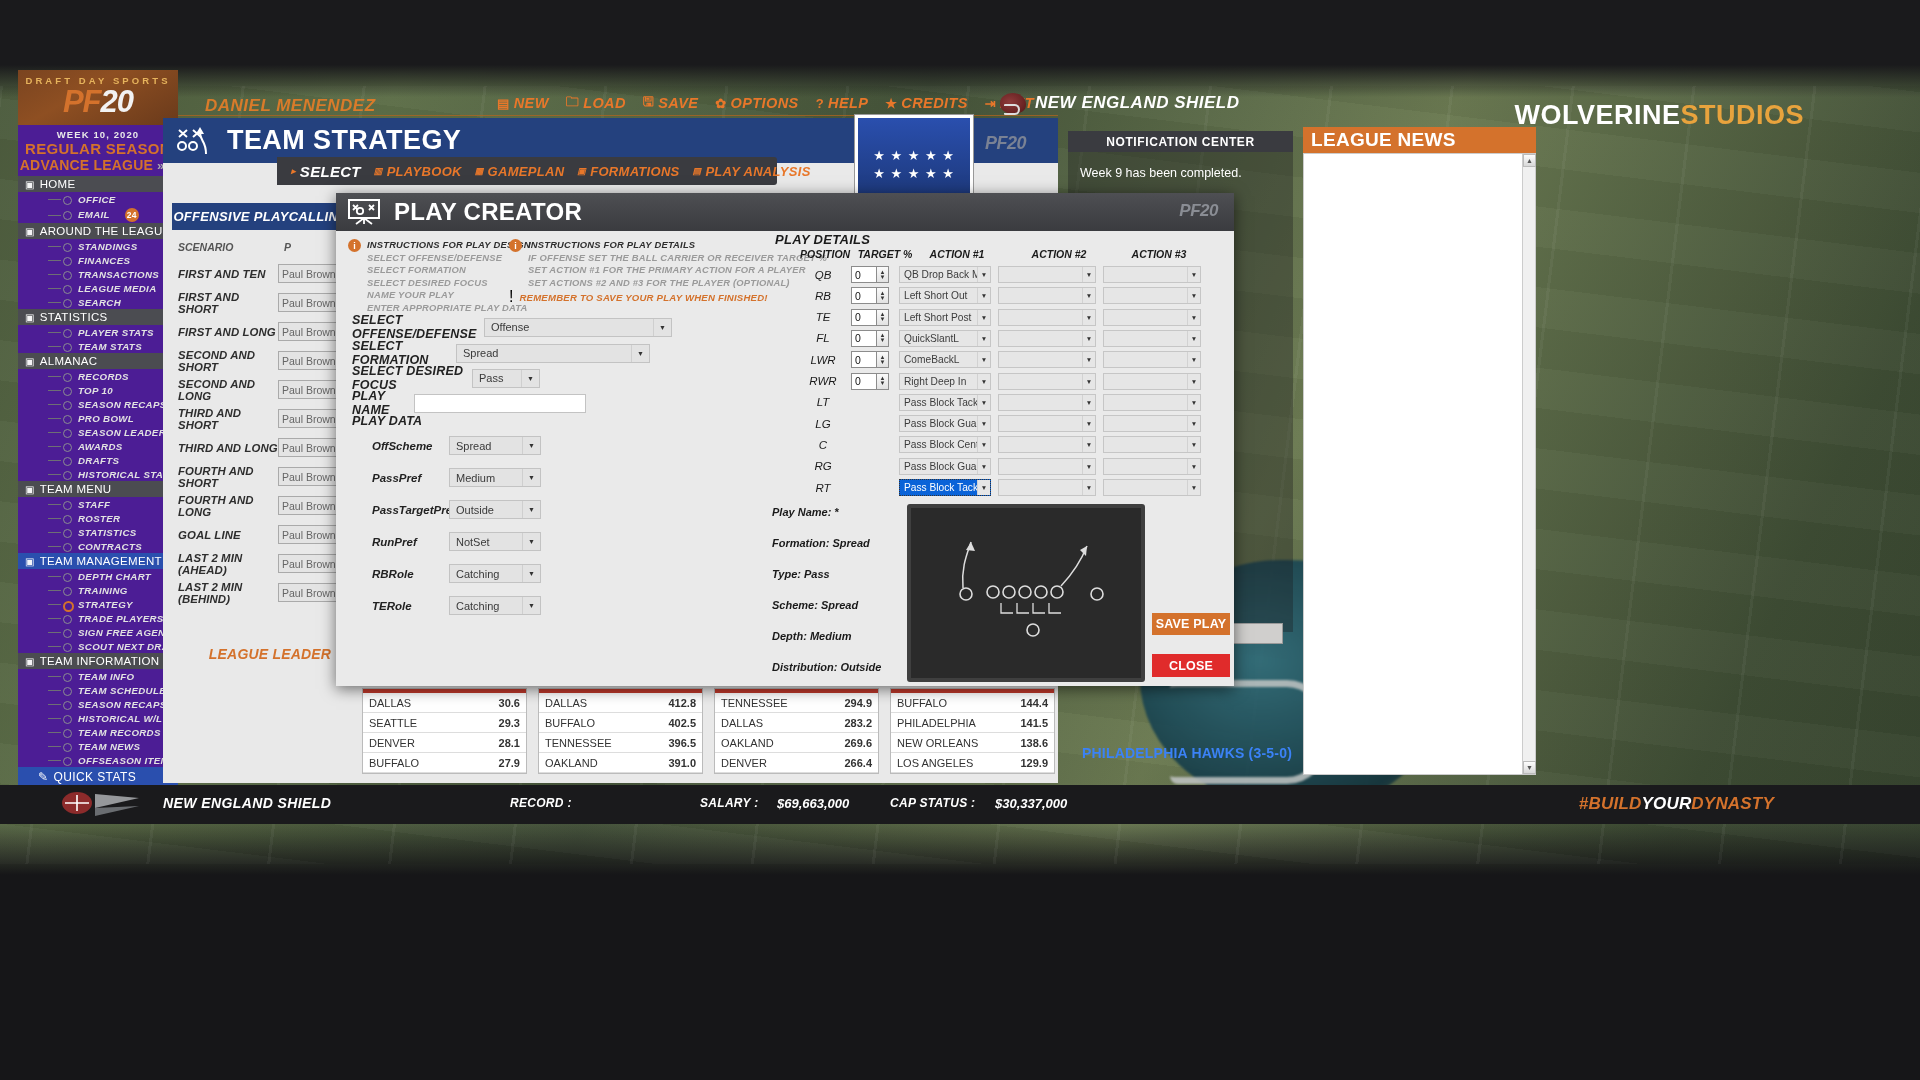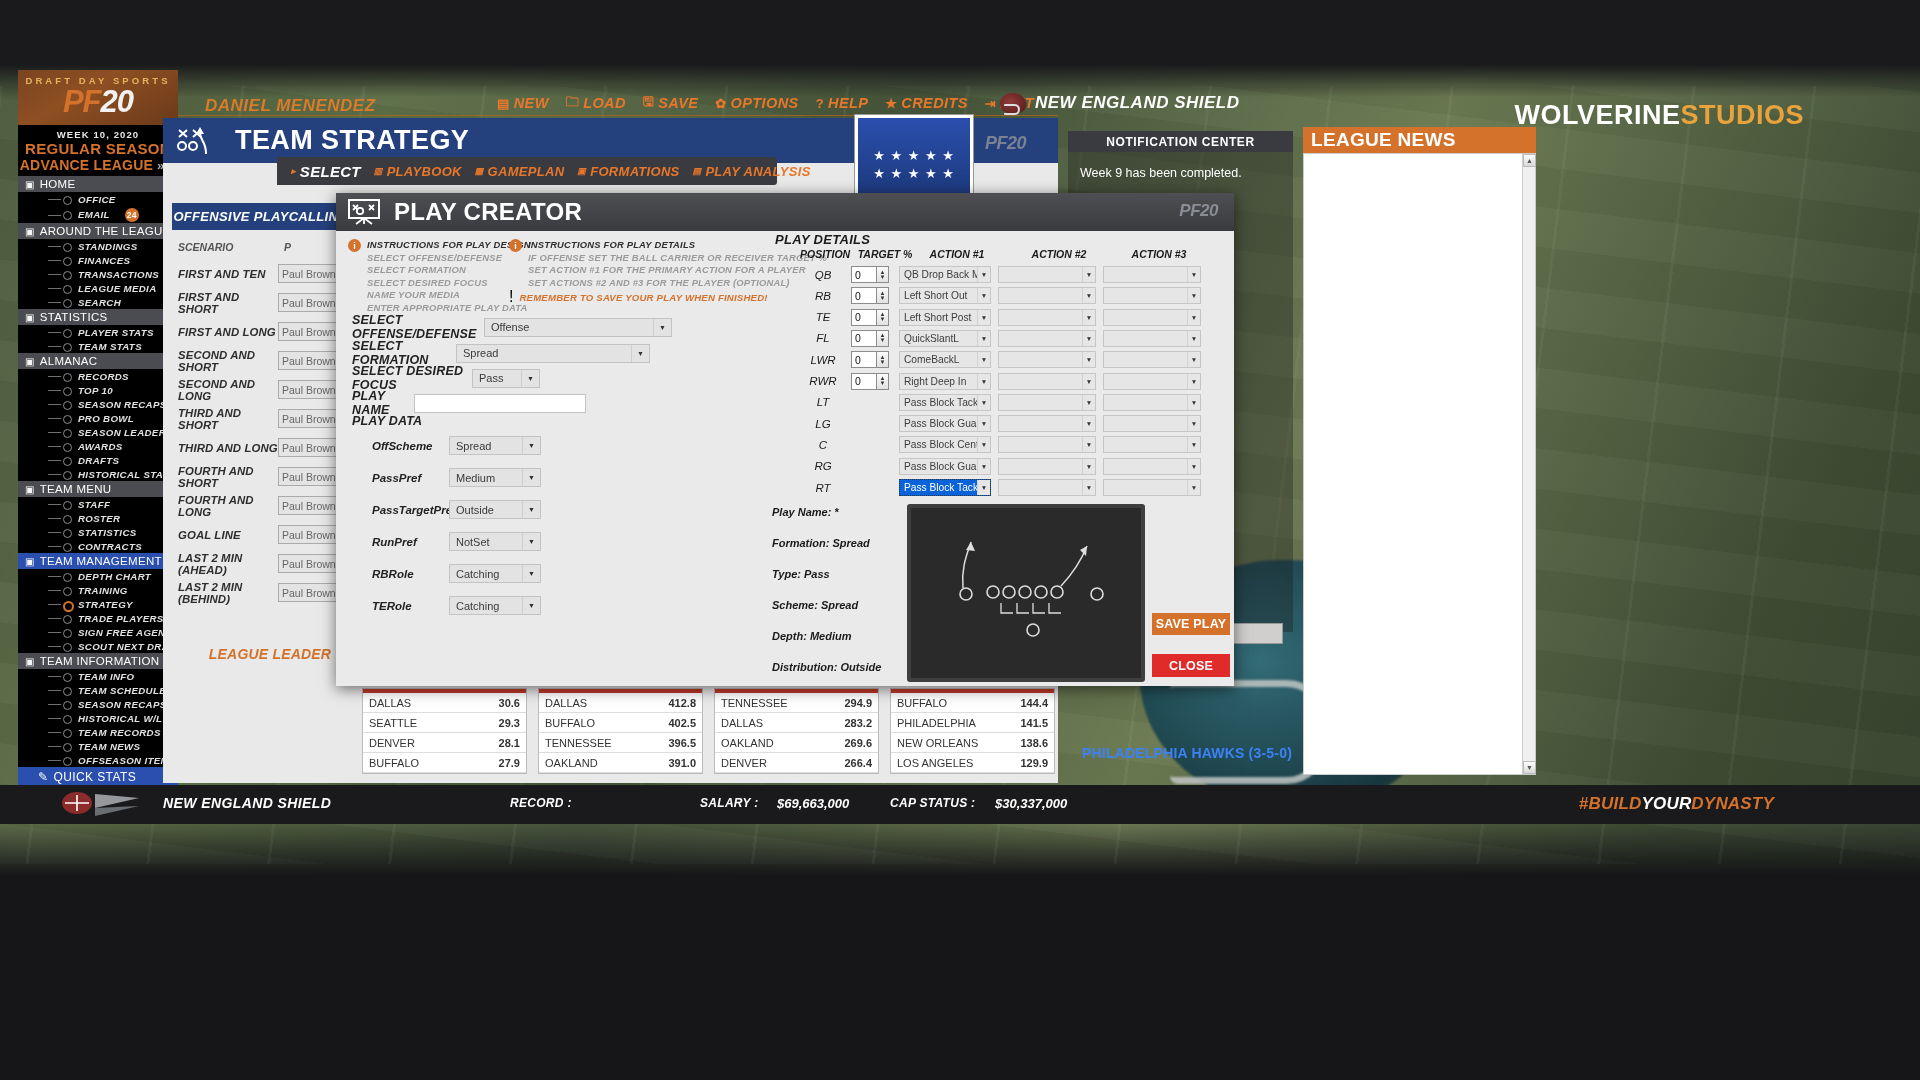--- a/index.html
+++ b/index.html
@@ -93,21 +93,21 @@
   .divider-line{
     position:absolute; left:163px; top:115px; width:895px; height:1px; background:#b2651f; opacity:.75;
   }
   .divider-line2{
     position:absolute; left:163px; top:147px; width:895px; height:1px; background:#b2651f; opacity:.55;
   }
 
   
   .sidebar{
     position:absolute; left:18px; top:70px; width:160px; height:715px;
-    background:#000000; color:#e8e8e8; overflow:hidden;
+    background:#4c1d95; color:#e8e8e8; overflow:hidden;
   }
   .logo-box{
     height:55px; background:linear-gradient(150deg,#7a4420 0%,#8e4f22 40%,#6a3a1b 100%);
     position:relative; overflow:hidden;
   }
   .logo-box .dds{
     position:absolute; left:0; right:0; top:5px; text-align:center;
     font-size:9.5px; letter-spacing:3.1px; color:#e6b35c; font-weight:bold;
   }
   .logo-box .pf{
@@ -154,21 +154,21 @@
     padding:3px 0 3px 20px; display:flex; align-items:center; gap:5px;
   }
 
   
   .main{
     position:absolute; left:163px; top:118px; width:895px; height:665px;
     background:#e9e9e9;
   }
   .page-hdr{
     position:absolute; left:163px; top:118px; width:895px; height:45px;
-    background:#24417e; display:flex; align-items:center; gap:20px; padding-left:12px;
+    background:#24417e; display:flex; align-items:center; gap:12px; padding-left:12px;
   }
   .page-hdr .glyph{ width:40px; height:34px; position:relative; }
   .page-hdr h1{
     color:#fff; font-size:27px; font-weight:bold; letter-spacing:.4px;
   }
   .tabbar{
     position:absolute; left:277px; top:157px; width:500px; height:28px;
     background:#3a3b40; display:flex; align-items:center; gap:13px; padding-left:14px;
     border-radius:0 3px 3px 0;
   }
@@ -941,21 +941,21 @@
   </div>
 
   <div class="ins ins-left">
     <div class="i">i</div>
     <div class="tx">
       <div class="h">INSTRUCTIONS FOR PLAY DESIGN</div>
       <div class="b" id="ins-design-lines">
           <div>SELECT OFFENSE/DEFENSE</div>
           <div>SELECT FORMATION</div>
           <div>SELECT DESIRED FOCUS</div>
-          <div>NAME YOUR MEDIA</div>
+          <div>NAME YOUR PLAY</div>
           <div>ENTER APPROPRIATE PLAY DATA</div>
         </div>
     </div>
   </div>
 
   <div class="ins ins-right">
     <div class="i">i</div>
     <div class="tx">
       <div class="h">INSTRUCTIONS FOR PLAY DETAILS</div>
       <div class="b" id="ins-details-lines">

